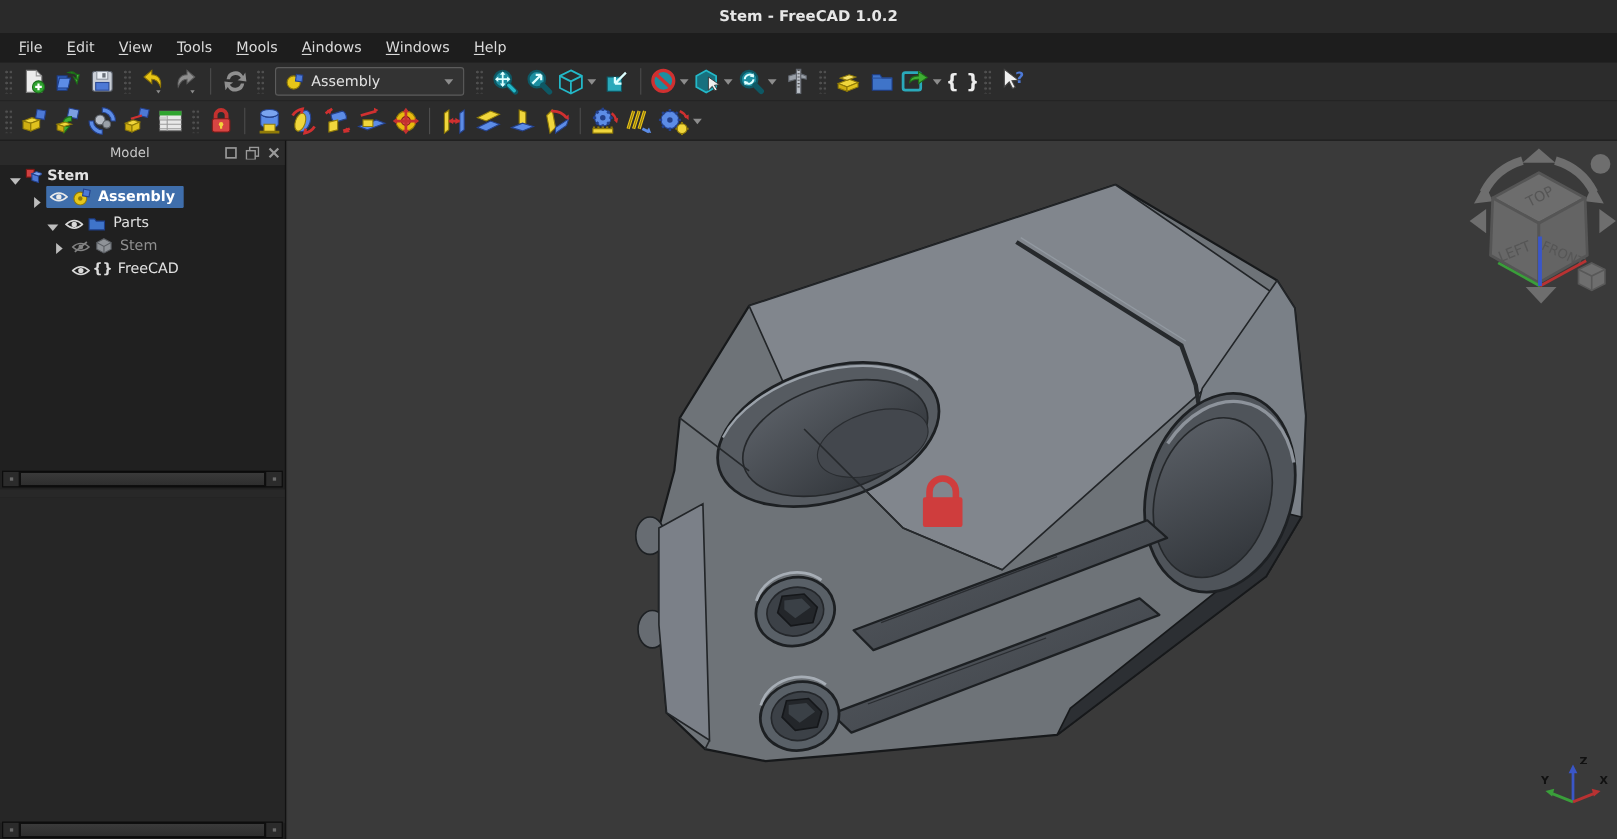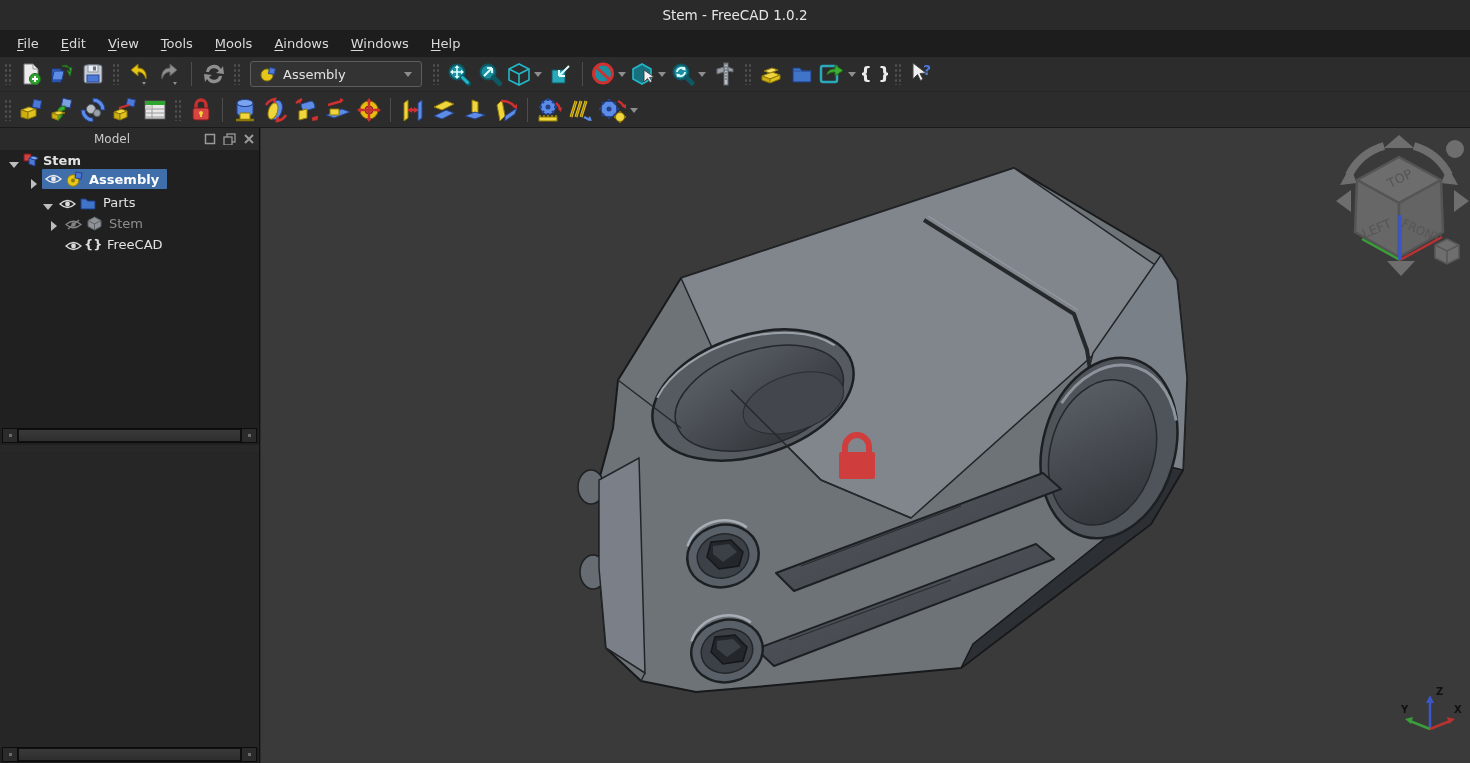--- a/index.html
+++ b/index.html
@@ -3,21 +3,21 @@
 <meta charset="utf-8">
 <style>
   * { margin:0; padding:0; box-sizing:border-box; }
   html,body { width:1470px; height:763px; overflow:hidden; background:#2b2b2b;
               font-family:"DejaVu Sans","Liberation Sans",sans-serif; }
   .stage { position:relative; width:1470px; height:763px; }
 
   
   .titlebar { position:absolute; left:0; top:0; right:0; height:30px; background:#2a2a2a;
               display:flex; align-items:center; justify-content:center;
-              color:#e6e6e6; font-size:13.5px; font-weight:normal; }
+              color:#e6e6e6; font-size:13.5px; font-weight:bold; }
 
   
   .menubar { position:absolute; left:0; top:30px; right:0; height:27px; background:#1d1d1d;
              display:flex; align-items:center; padding-left:6px; }
   .menu-item { color:#dadada; font-size:13px; padding:4px 11px; cursor:default; }
   .menu-item .mn { text-decoration:underline; text-underline-offset:2px; }
 
   
   .toolbar { position:absolute; left:0; right:0; background:#2c2c2c; display:flex; align-items:center; }
   #toolbar-main { top:57px; height:35px; border-bottom:1px solid #242424; }
@@ -33,21 +33,21 @@
   .wb-combo { height:26px; width:172px; background:#333333; border:1px solid #5c5c5c; border-radius:3px;
               display:flex; align-items:center; gap:7px; padding:0 9px; margin:0 6px;
               color:#e2e2e2; font-size:13px; flex:0 0 auto; }
   .wb-combo .spacer { flex:1; }
 
   
   .sidepanel { position:absolute; left:0; top:128px; width:260px; bottom:0; background:#202020;
                border-right:1px solid #121212; }
   .panel-header { position:absolute; left:0; top:0; right:0; height:22px; background:#2a2a2a;
                   display:flex; align-items:center; color:#c9c9c9; font-size:12px; }
-  .panel-title { position:absolute; left:2px; width:210px; text-align:center;padding-left:10px; }
+  .panel-title { position:absolute; left:8px; width:210px; text-align:center;padding-left:10px; }
   .ph-icons { position:absolute; right:4px; top:0; height:22px; display:flex; align-items:center; gap:7px; }
 
   .tree { position:absolute; left:0; top:19px; right:2px; height:281px; overflow:hidden; }
   .tree-row { position:relative; height:21px; display:flex; align-items:flex-end; font-size:13px; color:#e2e2e2; }
   .tree-row .hl { display:flex; align-items:center; height:20px; padding-right:8px; border-radius:1px; }
   .tree-row .hl.sel { background:#3f6eab; }
   .tw { display:inline-flex; align-items:center; justify-content:center; flex:0 0 auto; }
   .exp { width:16px; }
   .tri-r { width:0;height:0;border-top:5px solid transparent;border-bottom:5px solid transparent;border-left:6px solid #bdbdbd; }
   .tri-d { width:0;height:0;border-left:5px solid transparent;border-right:5px solid transparent;border-top:6px solid #bdbdbd; }

